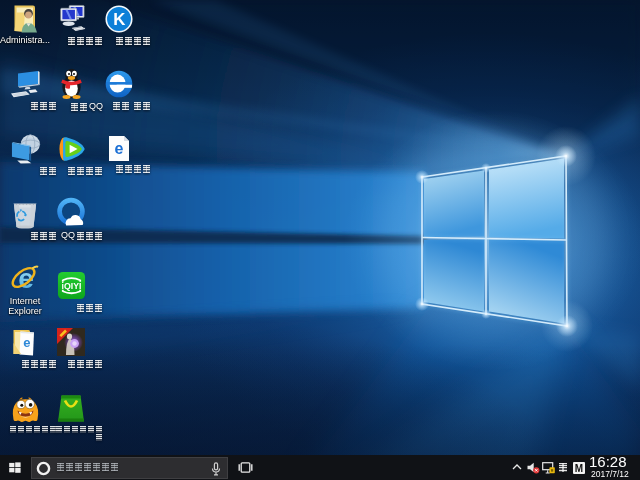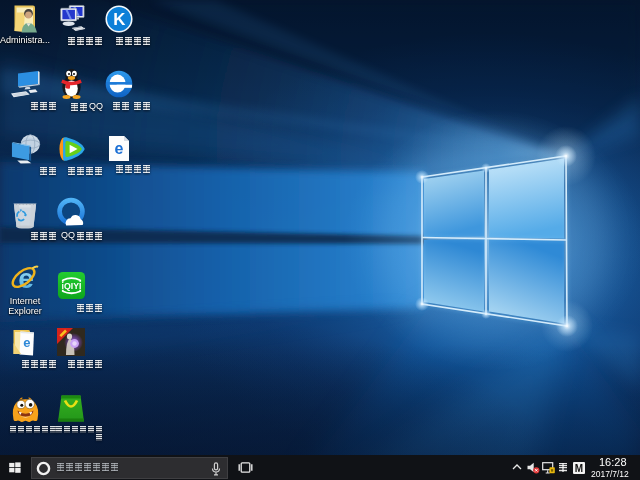--- a/index.html
+++ b/index.html
@@ -515,15 +515,15 @@
 <rect x="7.4" y="5.2" width="5.4" height="6" rx="0.8" fill="#e8b80e"></rect>
 <rect x="9" y="7.2" width="2.2" height="2.4" fill="#7a6000"></rect>
 </svg>
 <div class="tray" style="left:558px;top:8px;display:flex">
         <span class="z" style="width:8px;height:9px"></span>
       </div>
 <svg width="12" height="12" viewBox="0 0 12 12" style="position:absolute;left:573px;top:7px">
 <rect width="12" height="12" rx="1" fill="#f2f2f2"></rect>
 <text x="6" y="9.6" font-family="Liberation Sans,sans-serif" font-size="10" font-weight="bold" fill="#111" text-anchor="middle">M</text>
 </svg>
-<div class="tray" style="right:13px;top:2px;font-size:11px;line-height:10px;text-align:right">16:28</div>
+<div class="tray" style="right:13px;top:2px;font-size:15px;line-height:10px;text-align:right">16:28</div>
 <div class="tray" style="right:11px;top:13.5px;font-size:8.5px;line-height:10px;text-align:right">2017/7/12</div>
 </div>
 </div>
 </body></html>

